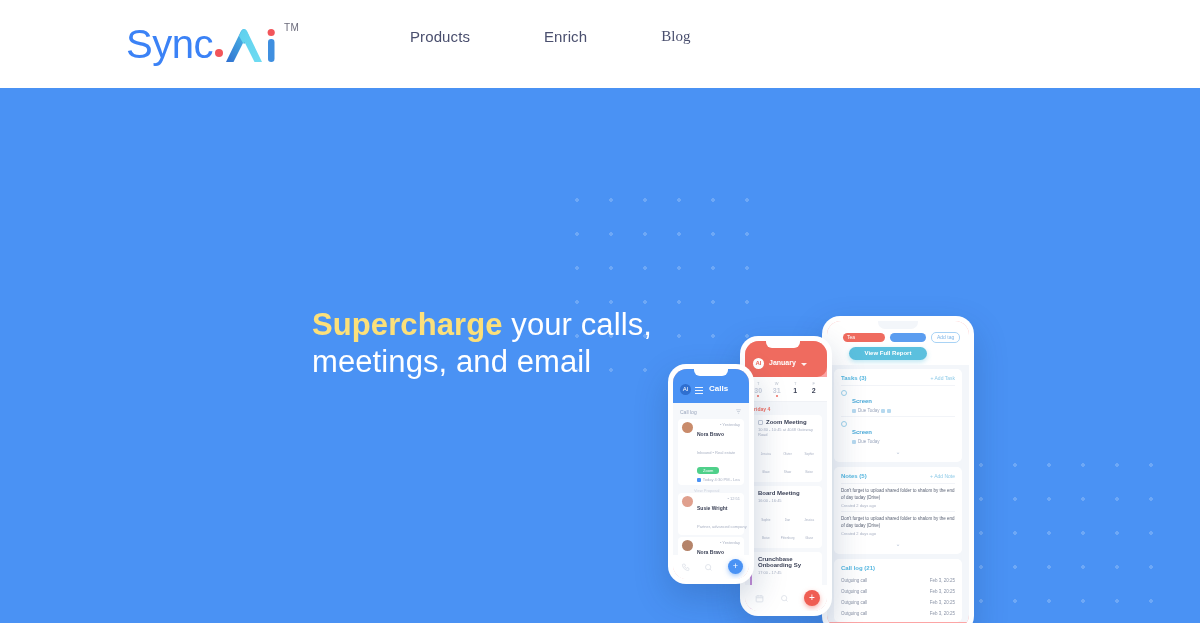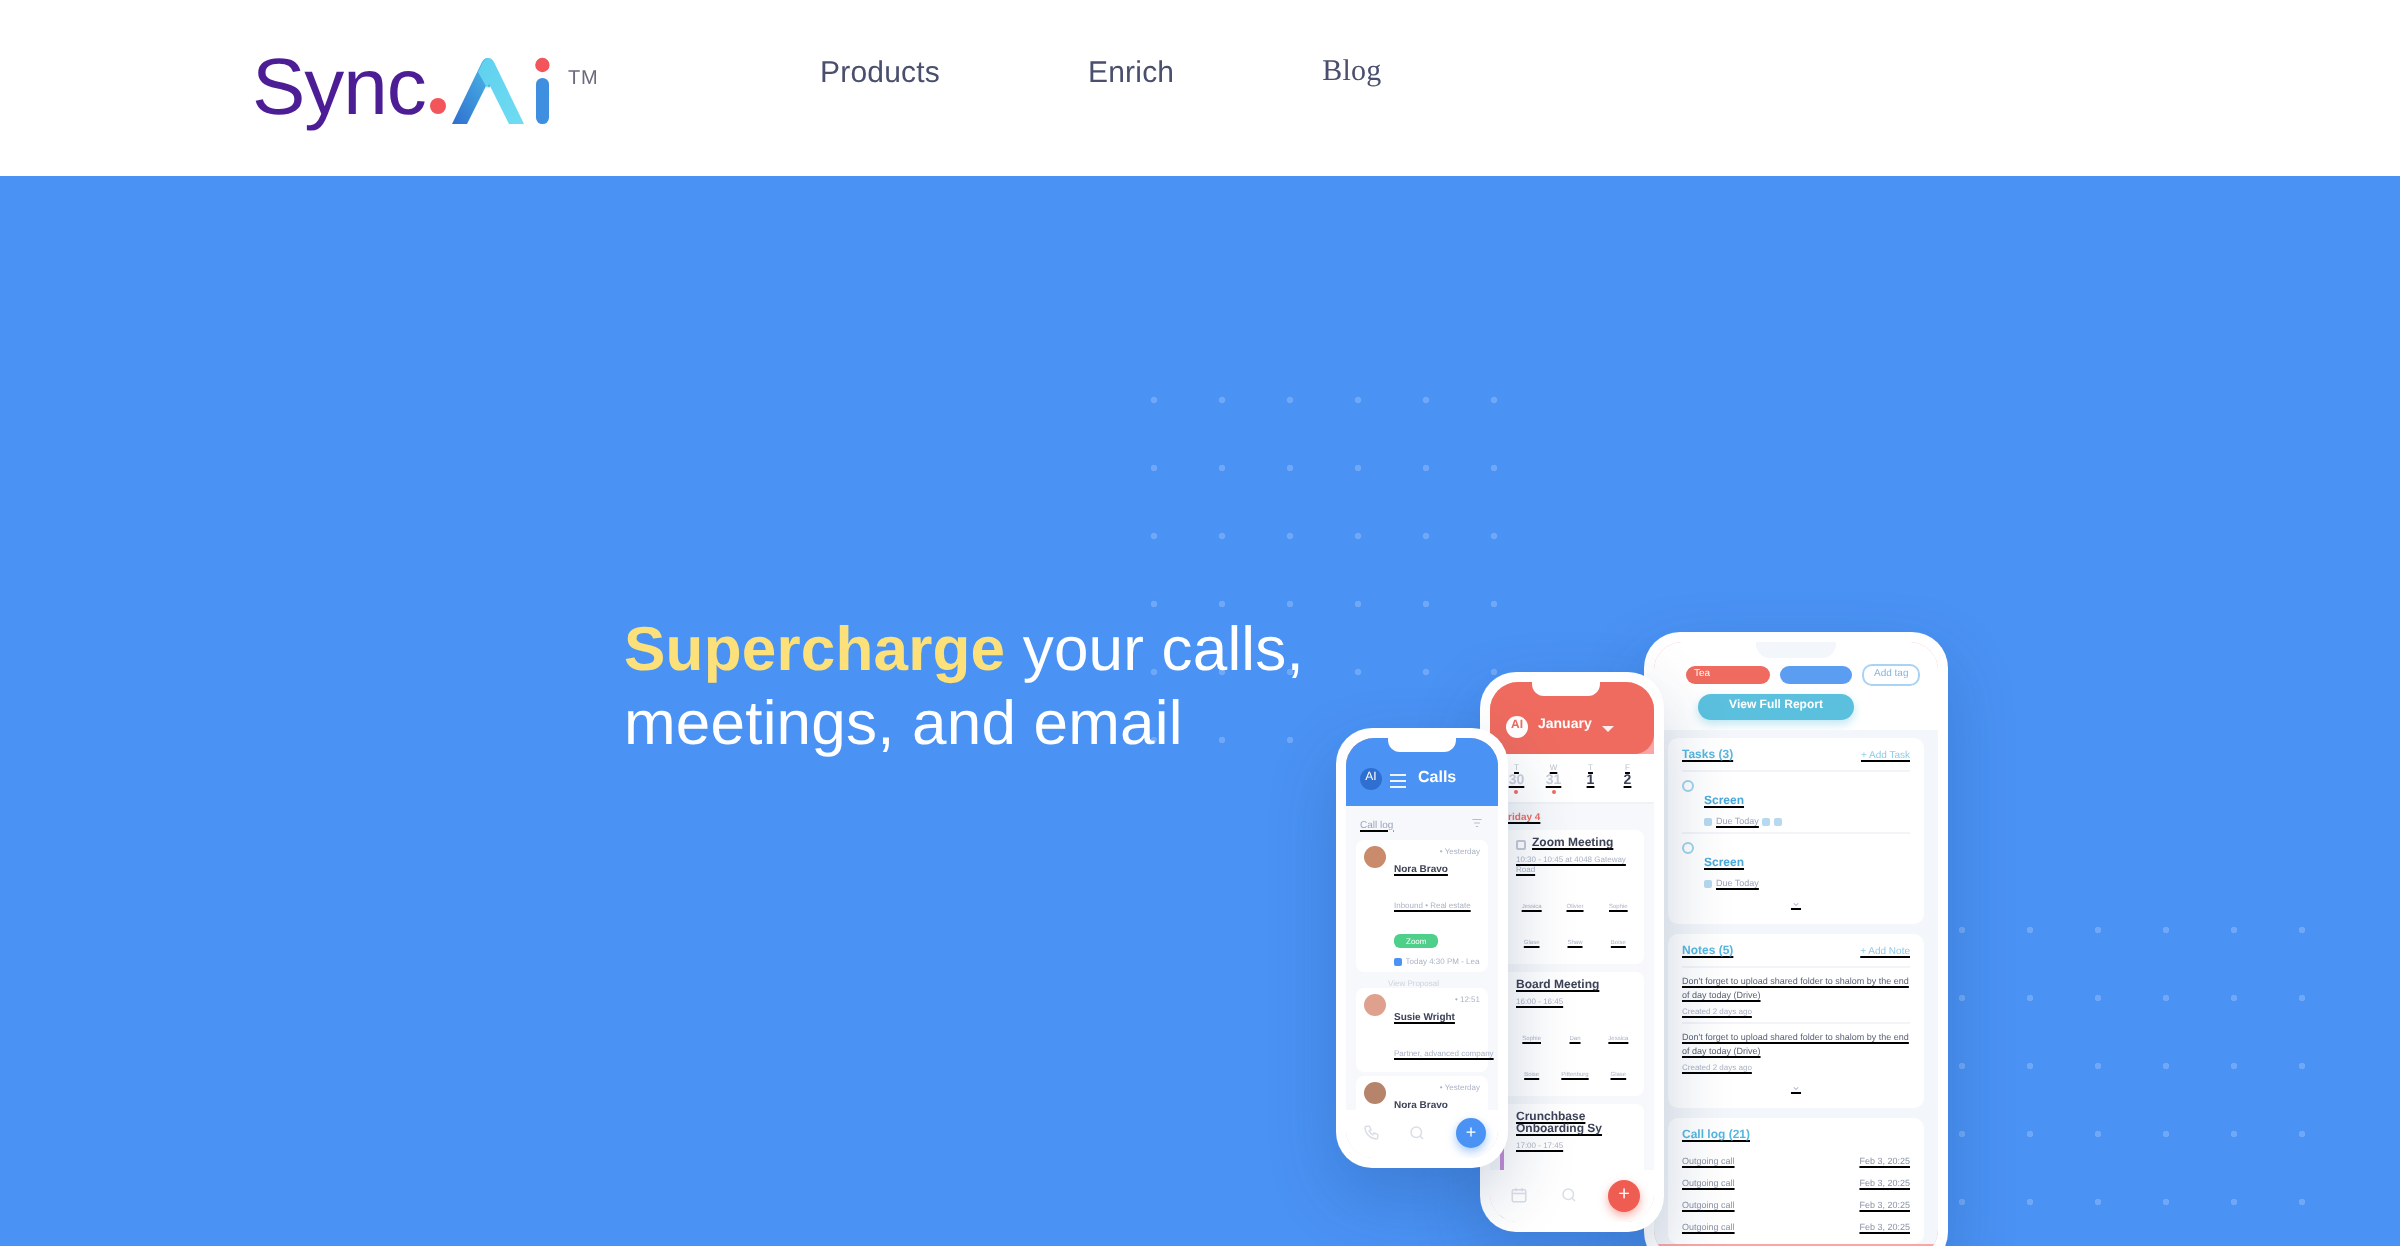--- a/index.html
+++ b/index.html
@@ -11,30 +11,30 @@
   .page { position:relative; width:1200px; height:623px; overflow:hidden; }
 
   
   .header {
     position:absolute; top:0; left:0; width:1200px; height:88px;
     background:#ffffff; display:flex; align-items:center;
     z-index:20;
   }
   .logo { position:absolute; left:126px; top:22px; display:flex; align-items:flex-start; }
   .logo-text {
-    font-size:40px; font-weight:400; color:#4c1d95; letter-spacing:-0.5px;
+    font-size:40px; font-weight:400; color:#3b82f6; letter-spacing:-0.5px;
     line-height:44px; font-family:"Liberation Sans", sans-serif;
   }
   .logo-dot {
     width:8px; height:8px; border-radius:50%; background:#f2555a;
     align-self:flex-end; margin-bottom:9px; margin-left:2px; margin-right:1px;
   }
   .logo-ai { position:relative; width:58px; height:44px; }
   .logo-ai svg { display:block; }
-  .logo-tm { font-size:10px; color:#6b6b7b; margin-top:12px; margin-left:2px; letter-spacing:0.5px;}
+  .logo-tm { font-size:10px; color:#6b6b7b; margin-top:0; margin-left:2px; letter-spacing:0.5px;}
 
   .nav { position:absolute; left:396px; top:0; height:72px; display:flex; align-items:center; }
   .nav a {
     font-size:15px; color:#4a4f6e; text-decoration:none;
     padding:8px 14px; margin-right:46px; letter-spacing:0.1px;
   }
   .nav a:last-child { margin-right:0;font-family:Liberation Serif, serif; }
 
   
   .hero {
@@ -58,21 +58,21 @@
   .subcopy {
     font-size:17px; line-height:32px; color:#ffffff; font-weight:400;
     letter-spacing:0.05px;
   }
 
   
   .phones { position:absolute; left:640px; top:120px; width:400px; height:430px; }
 
   .phone { position:absolute; background:#ffffff; border-radius:18px; overflow:hidden;
            box-shadow:0 14px 34px rgba(20,50,100,0.22); }
-  .phone-inner { position:absolute; inset:5px; background:#fca5a5; border-radius:14px; overflow:hidden;text-decoration:underline; }
+  .phone-inner { position:absolute; inset:5px; background:#fca5a5; border-radius:14px; overflow:hidden; }
 
   
   .phone-left { left:28px; top:156px; width:86px; height:220px; }
   .pl-head { height:34px; background:#4a92f4; position:relative; }
   .pl-notch { position:absolute; top:0; left:50%; transform:translateX(-50%);
               width:34px; height:7px; background:#ffffff; border-radius:0 0 6px 6px; }
   .pl-av { position:absolute; left:7px; top:15px; width:11px; height:11px; border-radius:50%;
            background:#2f6fd0; color:#fff; font-size:6px; line-height:11px; text-align:center; }
   .pl-burger { position:absolute; left:22px; top:18px; width:8px; }
   .pl-burger i { display:block; height:1px; background:rgba(255,255,255,.9); margin-bottom:2px; }

